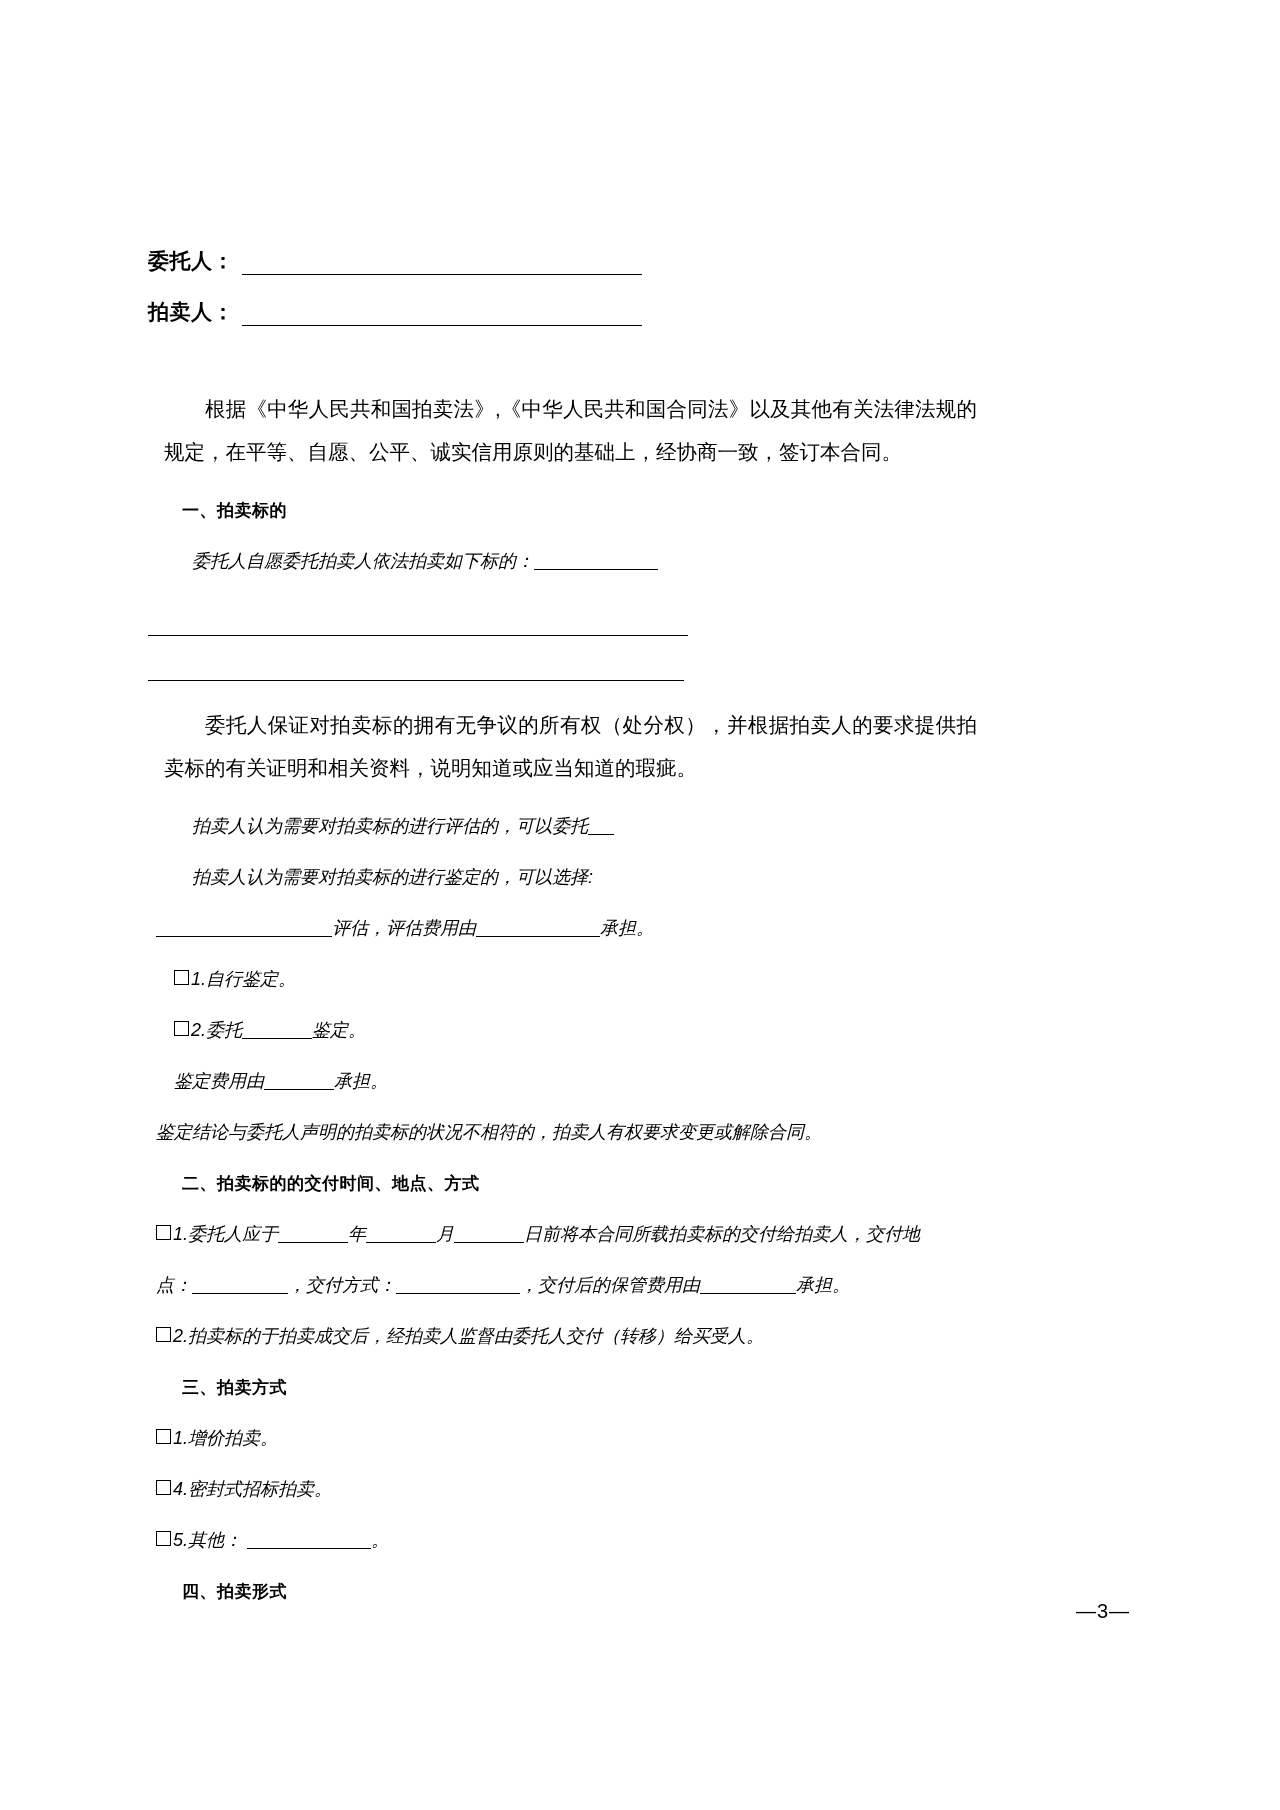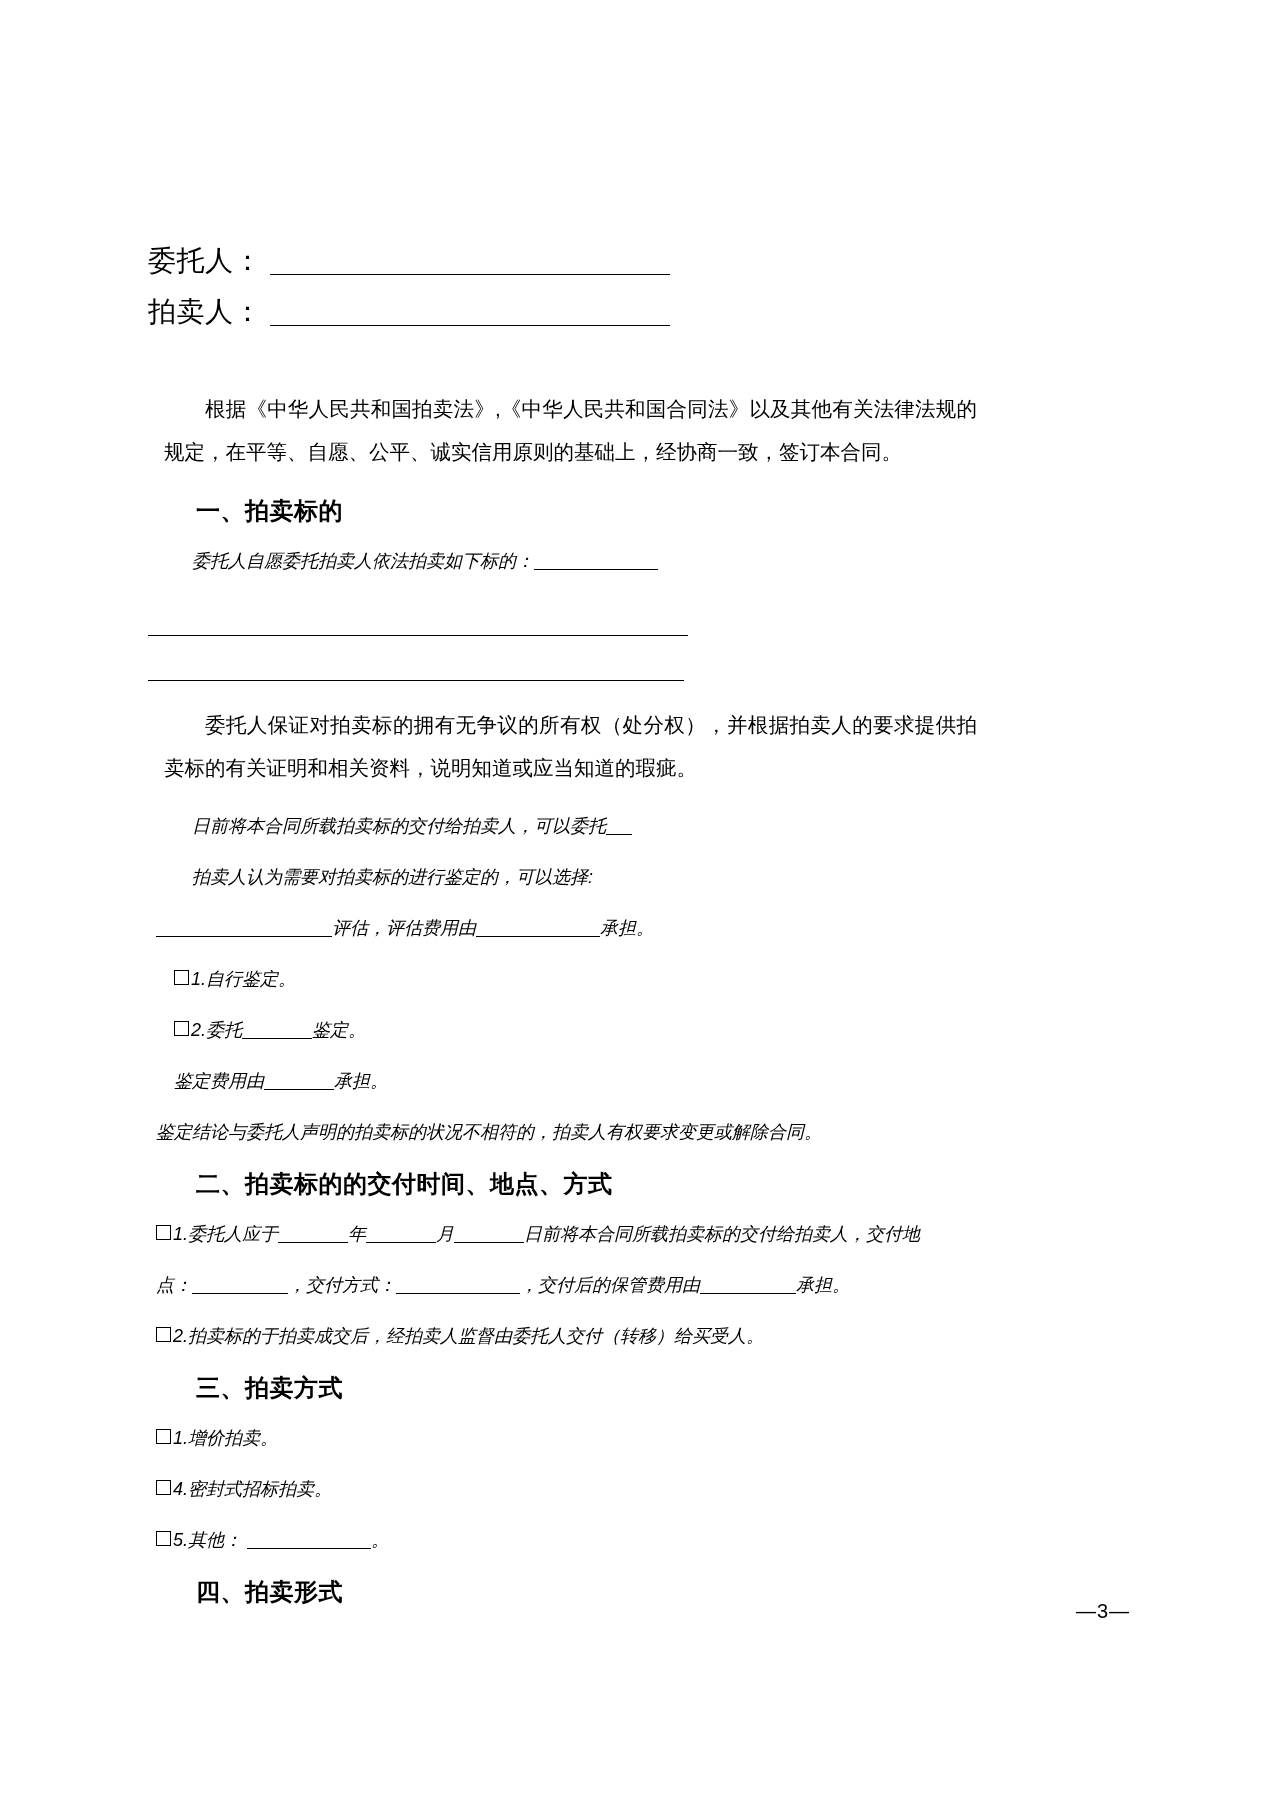--- a/index.html
+++ b/index.html
@@ -26,22 +26,22 @@
     width: 845px;
   }
   
   .party-row {
     display: flex;
     align-items: flex-end;
     margin-bottom: 21px;
     height: 30px;
   }
   .party-label {
-    font-size: 28px;
-    font-weight: normal;
+    font-size: 21px;
+    font-weight: bold;
     letter-spacing: 0.5px;
     white-space: nowrap;
     line-height: 28px;
   }
   .party-rule {
     flex: 0 0 400px;
     border-bottom: 1.6px solid #000;
     height: 22px;
     margin-left: 8px;
   }
@@ -50,21 +50,21 @@
     font-size: 20.5px;
     line-height: 43px;
     margin: 16px;
     text-align: justify;
     text-justify: inter-ideograph;
   }
   p.indent {
     text-indent: 2em;
   }
   .section-title {
-    font-size: 24px;
+    font-size: 17px;
     font-weight: bold;
     line-height: 43px;
     margin: 0;
     text-indent: 2em;
     letter-spacing: 0.5px;
   }
   .item-line {
     font-size: 18px;
     line-height: 43px;
     margin: 8px;
@@ -142,21 +142,21 @@
 
     <div class="rule-gap"></div>
     <div class="long-rule"></div>
     <div class="rule-gap"></div>
     <div class="long-rule second"></div>
     <div style="height:6px"></div>
 
     <p class="para indent">委托人保证对拍卖标的拥有无争议的所有权（处分权），并根据拍卖人的要求提供拍卖标的有关证明和相关资料，说明知道或应当知道的瑕疵。</p>
 
     <p class="item-line item-indent">
-      <span>日前将本合同所载拍卖标的交付给拍卖人，可以委托</span><span class="u u-tiny"></span>
+      <span>拍卖人认为需要对拍卖标的进行评估的，可以委托</span><span class="u u-tiny"></span>
     </p>
     <p class="item-line item-indent">拍卖人认为需要对拍卖标的进行鉴定的，可以选择:</p>
 
     <p class="item-line">
       <span class="u u-xl"></span><span>评估，评估费用由</span><span class="u u-l"></span><span>承担。</span>
     </p>
 
     <p class="item-line item-small-indent">
       <span class="cb"></span><span>1.</span><span>自行鉴定。</span>
     </p>

